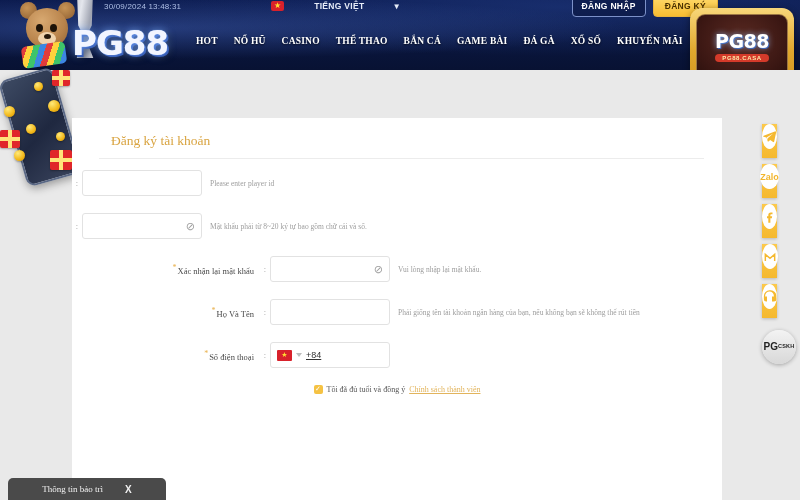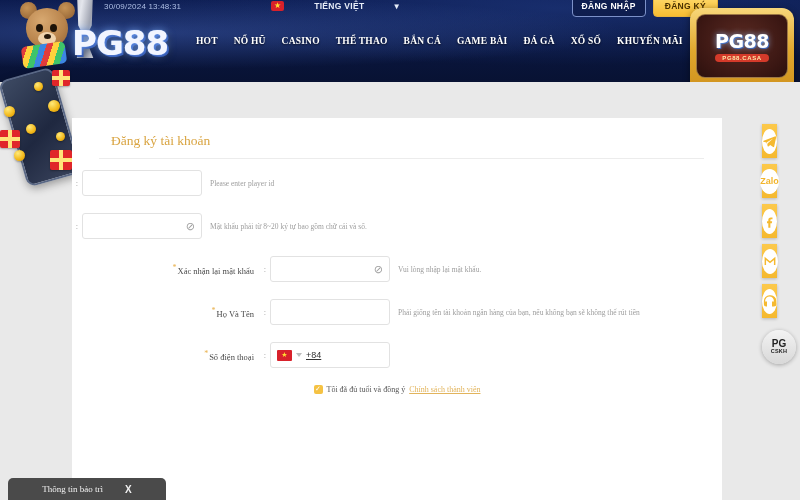--- a/index.html
+++ b/index.html
@@ -6,21 +6,21 @@
   html, body {
     width: 800px; height: 500px;
     overflow: hidden;
     font-family: "Liberation Serif", serif;
     background: #e9e9e9;
   }
   .page { position: relative; width: 800px; height: 500px; overflow: hidden; }
 
   
   .header {
-    position: absolute; left: 0; top: 0; width: 800px; height: 82px;
+    position: absolute; left: 0; top: 0; width: 800px; height: 70px;
     background:
       radial-gradient(ellipse at 18% 40%, rgba(60,90,170,.55) 0%, rgba(10,24,70,0) 52%),
       radial-gradient(ellipse at 70% 10%, rgba(40,70,150,.45) 0%, rgba(9,20,60,0) 55%),
       linear-gradient(180deg, #0b1a4d 0%, #0a1742 45%, #081233 100%);
     overflow: hidden;
   }
   .header-stars { position:absolute; inset:0; opacity:.5;
     background-image:
       radial-gradient(1px 1px at 60px 12px, #8fb6ff 50%, transparent 51%),
       radial-gradient(1px 1px at 420px 8px, #9ec4ff 50%, transparent 51%),
@@ -210,34 +210,34 @@
     background:#f5c243; display:flex; align-items:center; justify-content:center;
     color:#fff; font-size:7px; line-height:1; cursor:pointer; flex:0 0 auto;
   }
   .policy-link { color:#e2b45c; text-decoration: underline; cursor:pointer; }
 
   
   .rail { position:absolute; right: 4px; top: 124px; display:flex; flex-direction:column; gap: 6px; }
   .rail-btn {
     width: 15px; height: 34px; border-radius: 0;
     background: linear-gradient(180deg,#fcc94b 0%,#f5b92f 100%);
-    display:flex; align-items:center; justify-content:center; cursor:pointer;
+    display:flex; justify-content:center; cursor:pointer;
     box-shadow: 0 1px 3px rgba(0,0,0,.22);
   }
   .rail-circ {
     width: 25px; height: 25px; border-radius:50%; background:#fff;
     display:flex; align-items:center; justify-content:center;
     color:#f5b92f; font-weight:700;
   }
   .rail-circ svg { display:block; }
   .rail-zalo { font-family:"Liberation Sans", sans-serif; font-size:9px; font-weight:700; color:#f2b52c; }
   .cskh {
     margin-top: 6px; width: 34px; height: 34px; border-radius:50%;
     background: linear-gradient(180deg,#f3f3f3,#d8d8d8);
-    display:flex; flex-direction:column; align-items:center; justify-content:center;
+    display:flex; flex-direction:row; align-items:center; justify-content:center;
     cursor:pointer; box-shadow: 0 1px 4px rgba(0,0,0,.3);
     font-family:"Liberation Sans", sans-serif; line-height:1;
   }
   .cskh-pg { font-size:10px; font-weight:700; color:#222; }
   .cskh-tx { font-size:5.5px; font-weight:700; color:#222; letter-spacing:.2px; }
 
   
   .toast {
     position:absolute; left: 8px; bottom: 0; width: 158px; height: 22px;
     background: #4a4a4a; border-radius: 5px 5px 0 0;

